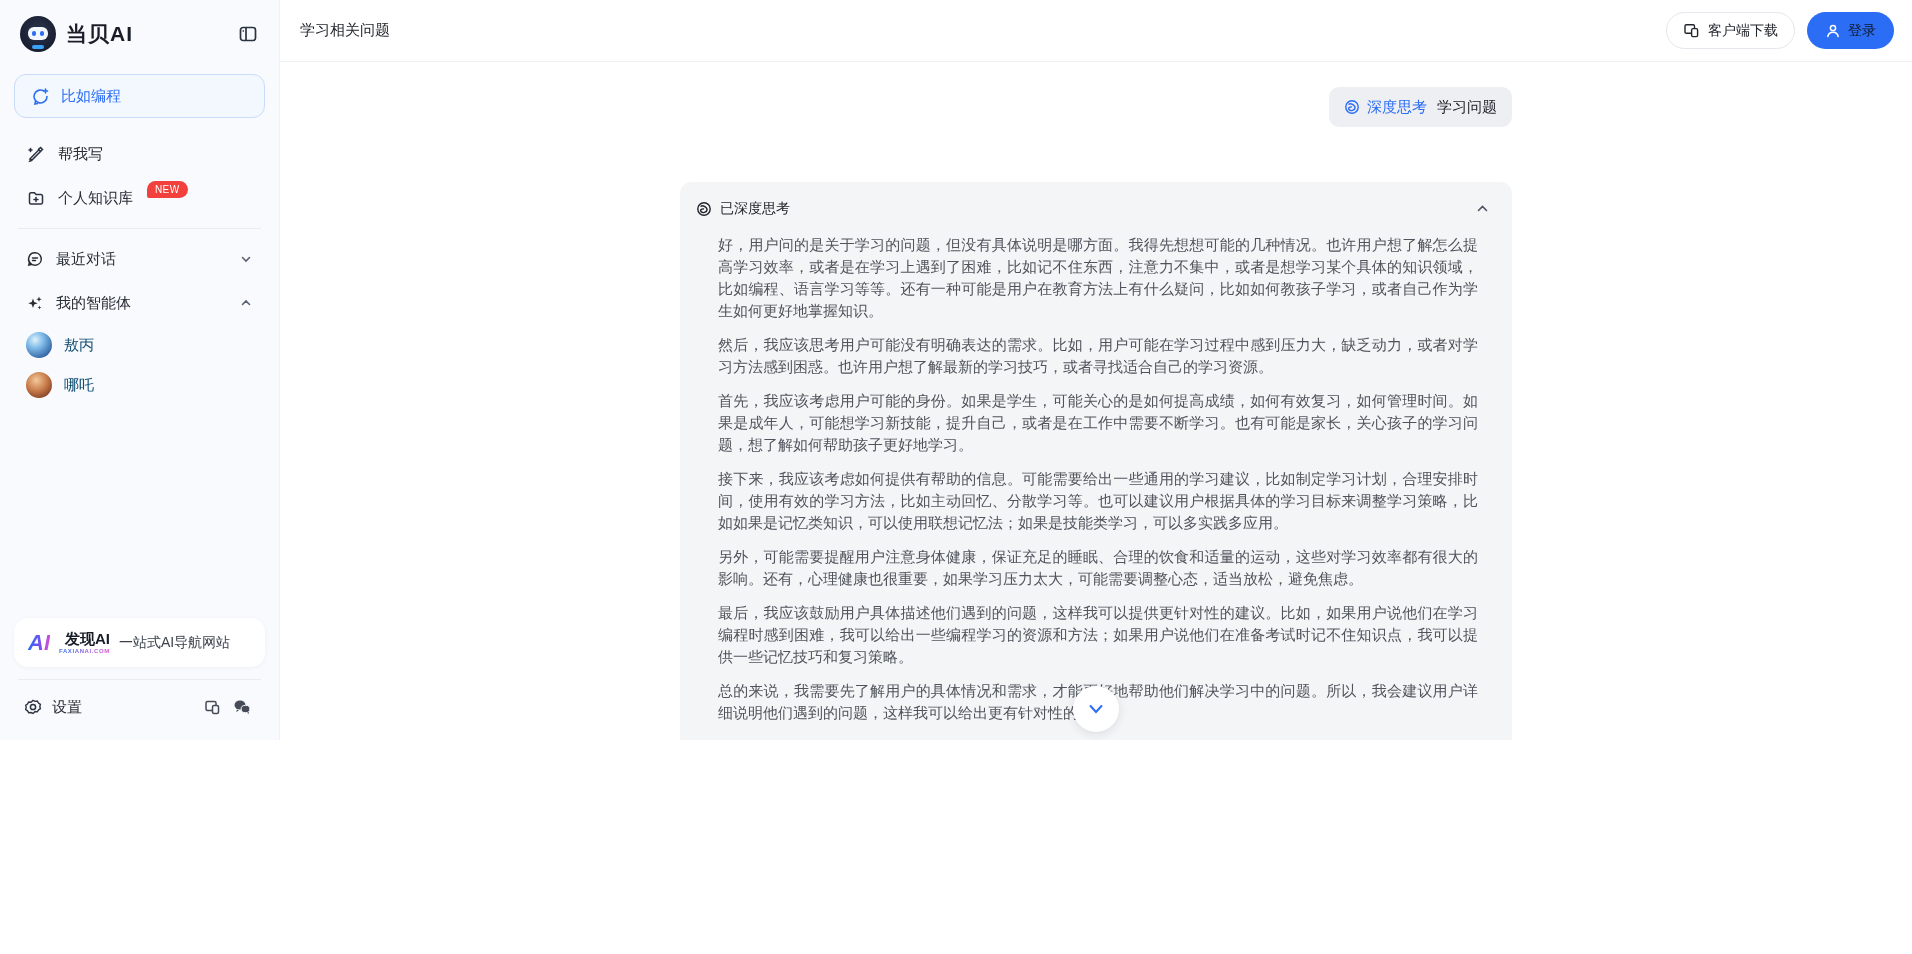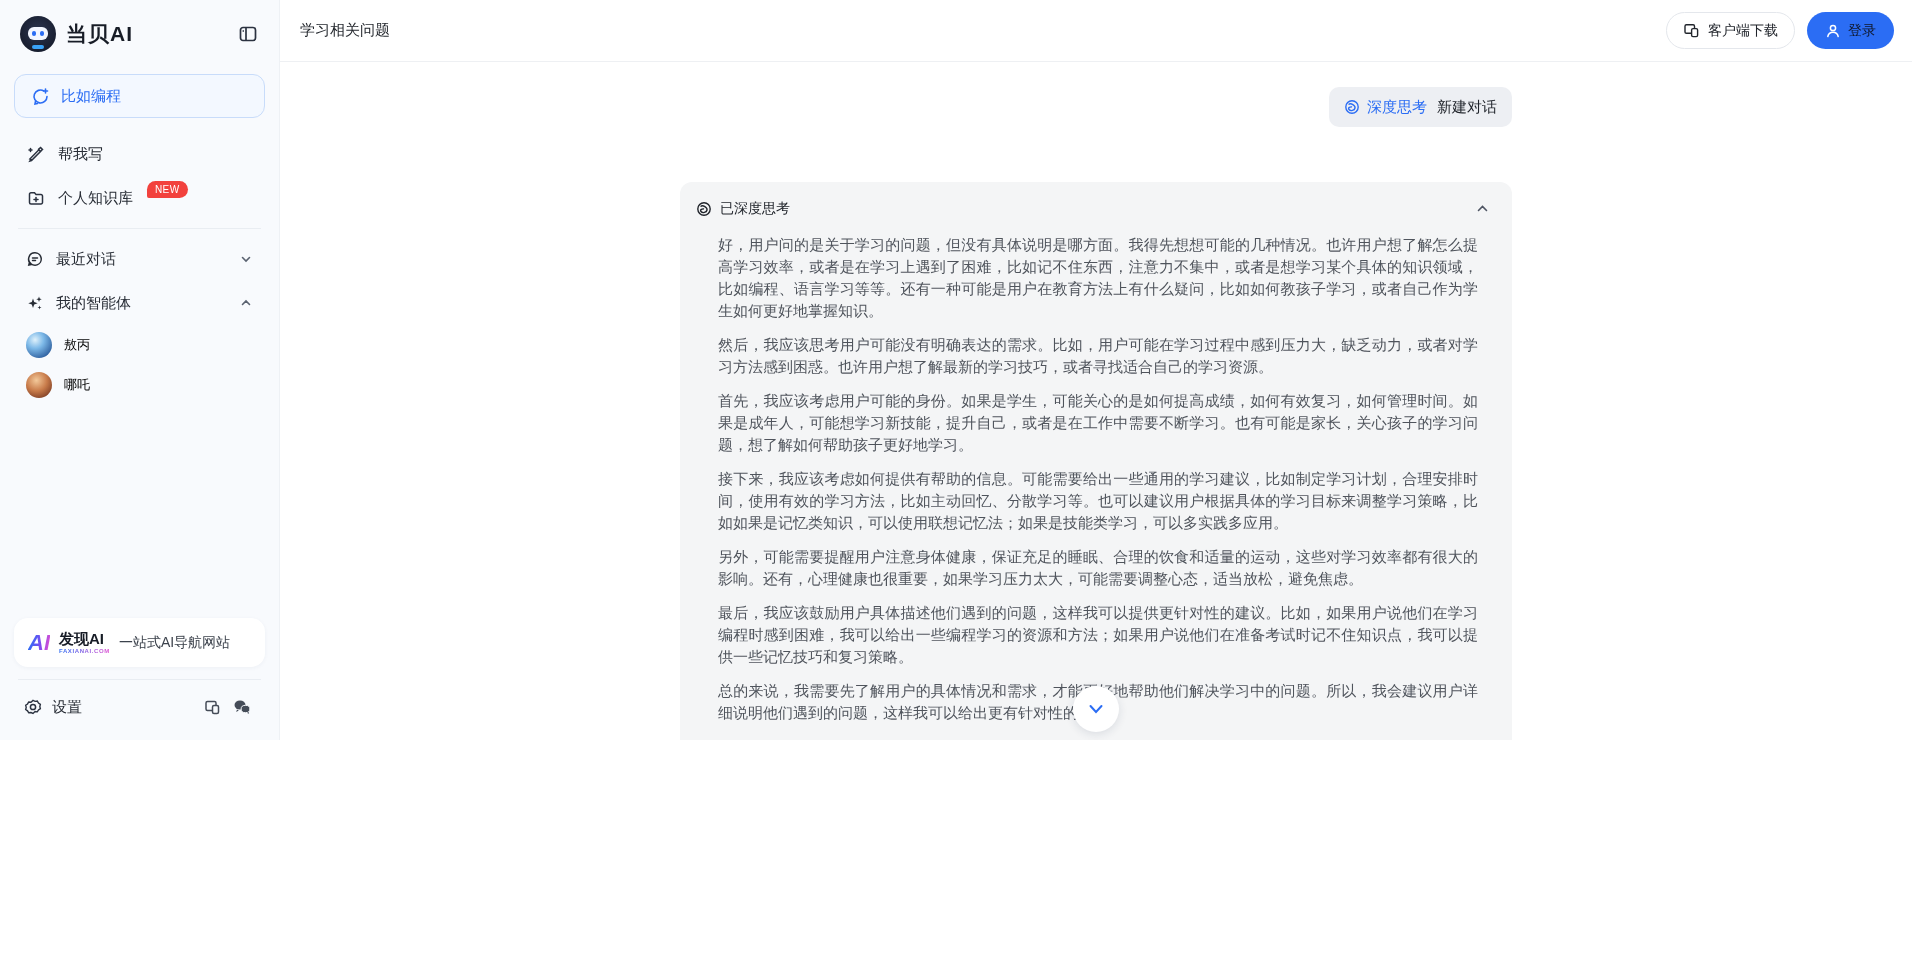--- a/index.html
+++ b/index.html
@@ -24,30 +24,30 @@
   .menu { margin-top:14px; }
   .m-item { height:44px; display:flex; align-items:center; gap:12px; padding:0 12px; border-radius:10px; cursor:pointer; color:#272c35; position:relative; }
   .m-item .lbl { font-size:15px; }
   .m-item .ic { width:20px; display:flex; justify-content:center; color:#2b3240; }
   .badge-new { background:#f2413d; color:#fff; font-size:10px; font-weight:400; padding:3px 8px; border-radius:9px 9px 9px 2px; margin-left:2px; transform:translateY(-9px); letter-spacing:.4px; }
   .side-div { height:1px; background:#e9edf2; margin:8px 4px; }
   .sec-item { height:44px; display:flex; align-items:center; gap:12px; padding:0 12px; border-radius:10px; cursor:pointer; color:#272c35; }
   .sec-item .lbl { font-size:15px; flex:1; }
   .sec-item .chev { color:#5a6270; display:flex; }
   .agent-row { height:40px; display:flex; align-items:center; gap:12px; padding:0 12px; border-radius:10px; cursor:pointer; }
-  .agent-row .nm { font-size:13px; color:#000000; }
+  .agent-row .nm { font-size:15px; color:#0c4a6e; }
   .avatar { width:26px; height:26px; border-radius:50%; flex-shrink:0; }
   .avatar.aobing { background:radial-gradient(circle at 35% 30%, #dff1fb 0%, #7db9e8 35%, #2e5f9e 80%); }
   .avatar.nezha { background:radial-gradient(circle at 40% 32%, #f3c99a 0%, #c87b4a 45%, #7a3a22 85%); }
 
   .side-spacer { flex:1; }
   .promo-card { background:#fff; border-radius:14px; padding:13px 14px; display:flex; align-items:center; gap:9px; box-shadow:0 1px 4px rgba(30,50,90,.05); cursor:pointer; }
   .fx-logo { font-size:22px; font-weight:700; font-style:italic; background:linear-gradient(100deg,#2b6df4 10%,#7a4df2 55%,#e14fd0 95%); -webkit-background-clip:text; background-clip:text; color:transparent; line-height:1; }
   .fx-wordmark { display:flex; flex-direction:column; line-height:1; }
-  .fx-name { font-size:15px; font-weight:800; color:#171c26; }
+  .fx-name { font-size:15px; font-weight:800; color:#171c26;text-align:right; }
   .fx-sub { font-size:6px; font-weight:700; margin-top:2px; background:linear-gradient(100deg,#2b6df4,#e14fd0); -webkit-background-clip:text; background-clip:text; color:transparent; letter-spacing:.6px; }
   .promo-text { font-size:14px; color:#3c424c; white-space:nowrap; }
   .side-bottom-div { height:1px; background:#e9edf2; margin:12px 4px 6px; }
   .settings-row { height:42px; display:flex; align-items:center; padding:0 8px 0 10px; }
   .settings-left { display:flex; align-items:center; gap:10px; flex:1; cursor:pointer; color:#2b3240; }
   .settings-left .lbl { font-size:15px; color:#272c35; }
   .mini-ic { width:30px; height:30px; display:flex; align-items:center; justify-content:center; color:#454c58; cursor:pointer; }
 
   
   .main { flex:1; display:flex; flex-direction:column; height:100%; background:#fff; min-width:0; }
@@ -266,21 +266,21 @@
 
         <div class="user-row">
           <div class="user-bubble">
             <span>
               <svg width="16" height="16" viewBox="0 0 16 16" fill="none" stroke="#2b6df4" stroke-width="1.4">
                   <circle cx="8" cy="8" r="6.2"></circle>
                   <path d="M4.5 5.5c2.5-2 7 1 6.5 3.5s-4.5 3.5-6 1.5 1.5-3 3-2.5"></path>
                 </svg>
             </span>
             <span class="tag">深度思考</span>
-            <span class="txt">新建对话</span>
+            <span class="txt">学习问题</span>
           </div>
         </div>
 
         <div class="think-card">
           <div class="think-head">
             <span>
               <svg width="16" height="16" viewBox="0 0 16 16" fill="none" stroke="#20242b" stroke-width="1.4">
                   <circle cx="8" cy="8" r="6.2"></circle>
                   <path d="M4.5 5.5c2.5-2 7 1 6.5 3.5s-4.5 3.5-6 1.5 1.5-3 3-2.5"></path>
                 </svg>

